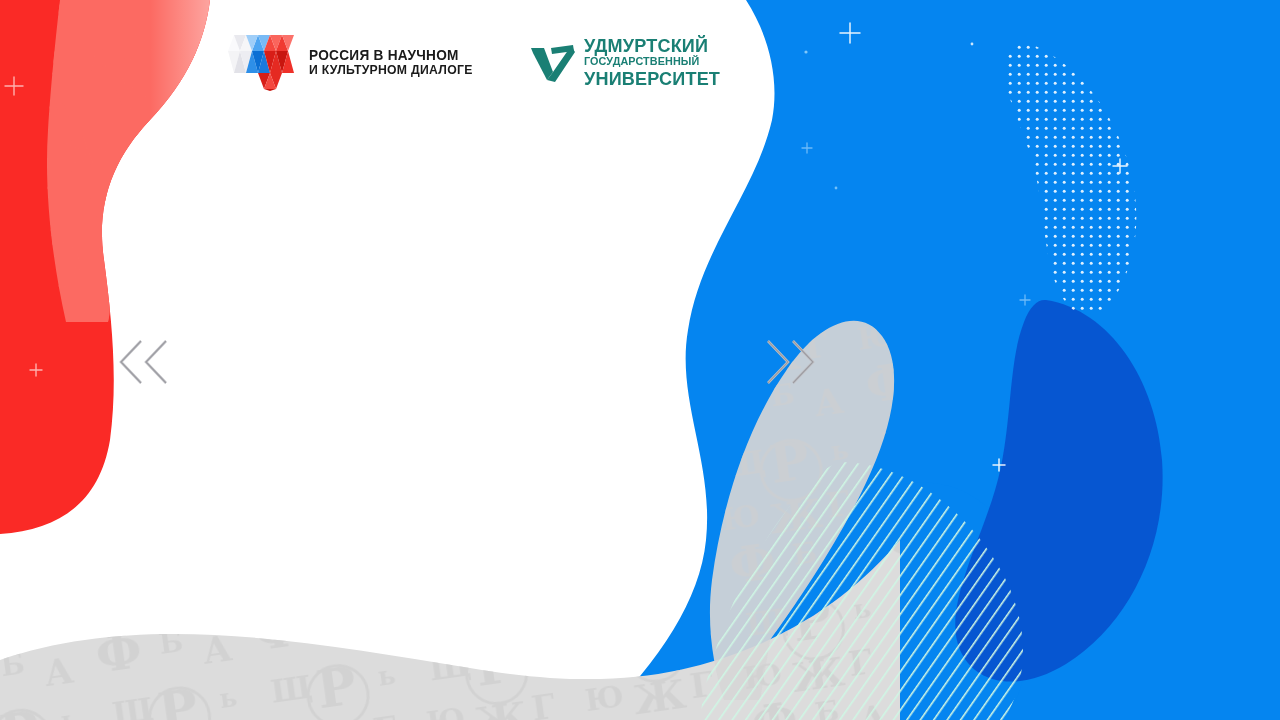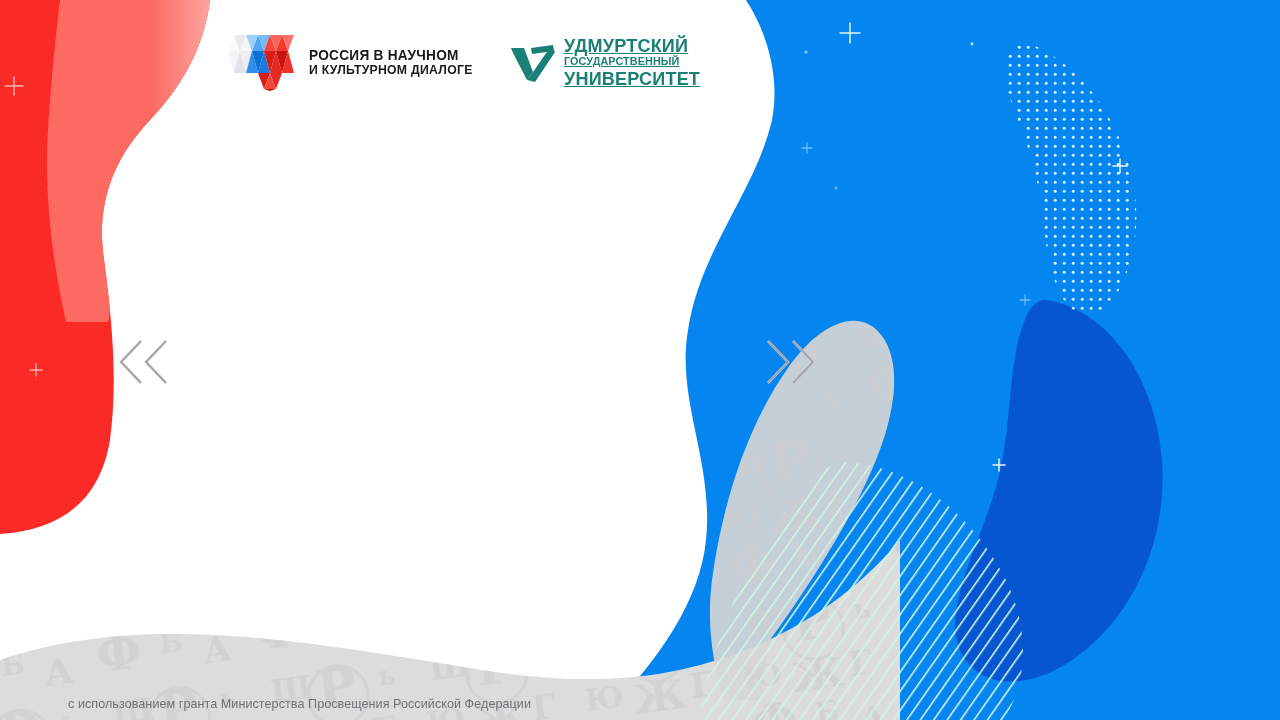--- a/index.html
+++ b/index.html
@@ -27,21 +27,21 @@
     pointer-events: none;
   }
 
   
   .logo-row {
     position: absolute;
     left: 228px;
     top: 33px;
     display: flex;
     align-items: center;
-    gap: 28px;
+    gap: 48px;
     z-index: 40;
   }
   .logo-block {
     display: flex;
     align-items: center;
     gap: 9px;
   }
   .logo-mark-rnkd {
     width: 72px;
     height: 58px;
@@ -68,21 +68,20 @@
   .logo-mark-udsu {
     width: 44px;
     height: 40px;
     flex: 0 0 auto;
   }
   .udsu-text {
     display: flex;
     flex-direction: column;
     line-height: 1.0;
     color: #1a7f74;
-    text-decoration: underline;
   }
   .udsu-text div {
     font-family: "Liberation Sans Narrow", "Liberation Sans", sans-serif;
     font-weight: bold;
     white-space: nowrap;
     transform: scaleX(0.95);
     transform-origin: left center;
   }
   .udsu-text .u1 { font-size: 19px; letter-spacing: 0.2px; }
   .udsu-text .u2 { font-size: 11.4px; letter-spacing: 0.1px; margin: 1px 0 0 0;}
@@ -442,15 +441,14 @@
       <polyline points="6,5 26,26 6,47"></polyline>
       <polyline points="31,5 51,26 31,47"></polyline>
     </g>
     <g fill="none" stroke="#9C9CA2" stroke-width="1.1">
       <polyline points="6,5 26,26 6,47"></polyline>
       <polyline points="31,5 51,26 31,47"></polyline>
     </g>
   </svg>
 
 
-  <div class="footer-caption">с использованием гранта Министерства Просвещения Российской Федерации</div>
 
 </div>
 
 </body></html>

